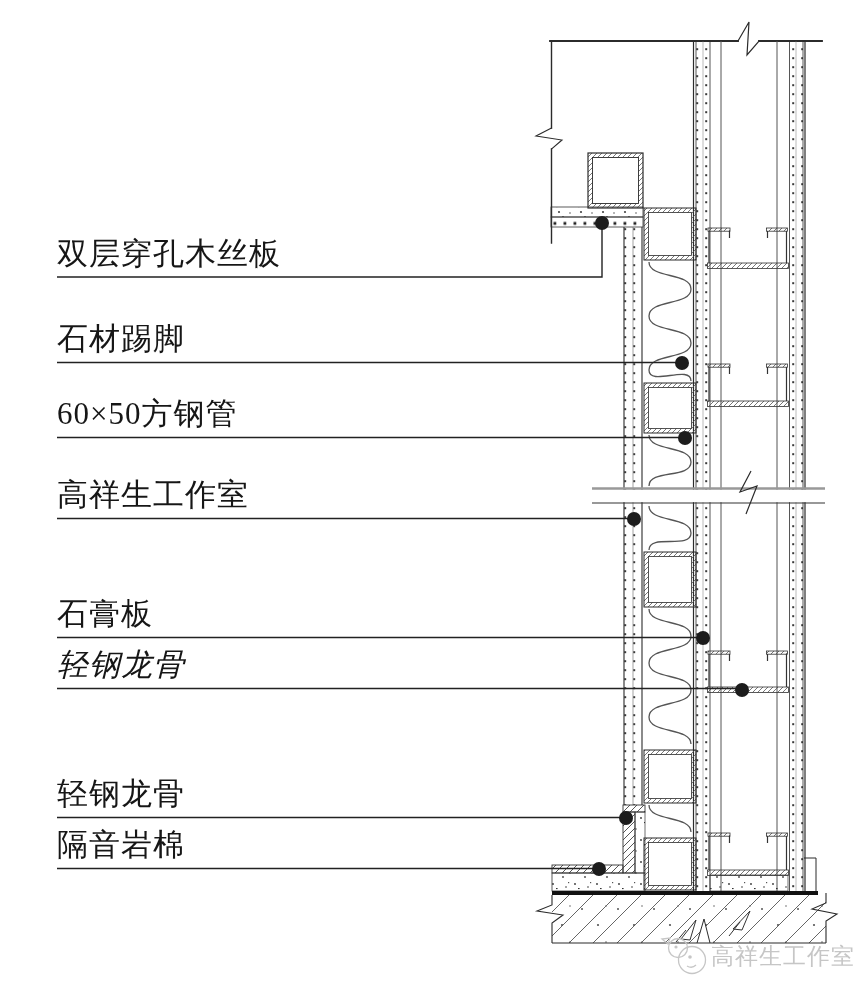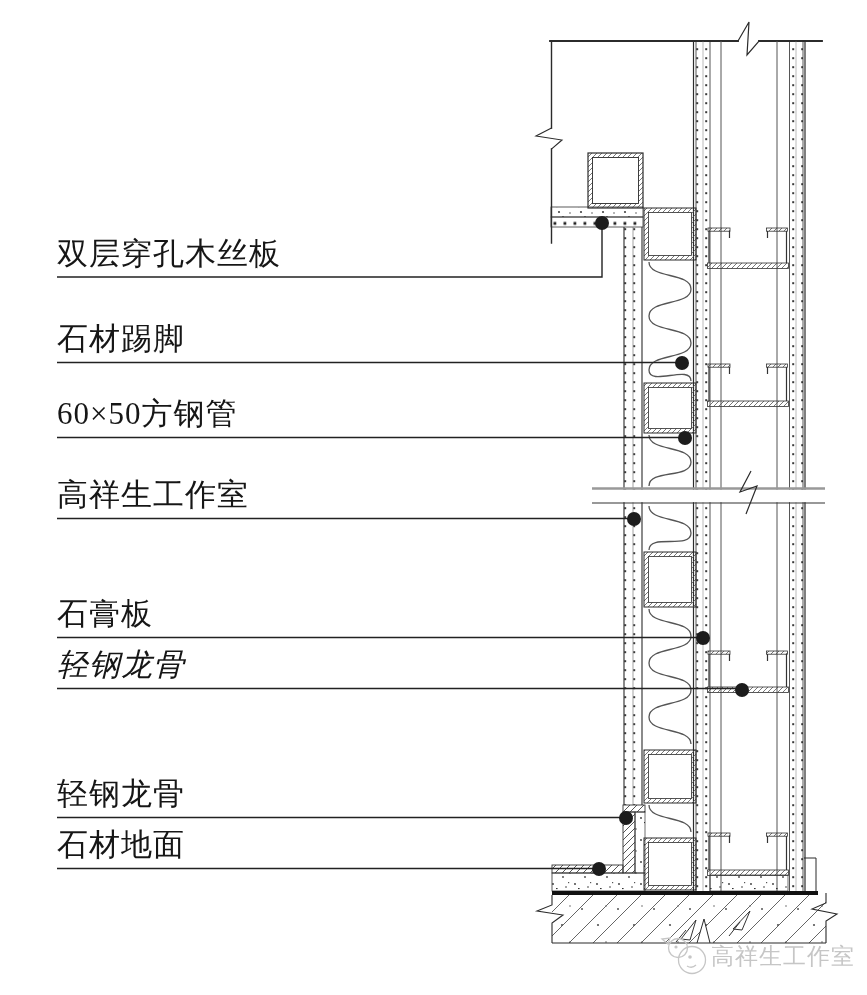--- a/index.html
+++ b/index.html
@@ -224,17 +224,17 @@
   </g>
 </svg>
 
 <div class="mat-label" style="left:57px;top:237px;">双层穿孔木丝板</div>
 <div class="mat-label" style="left:57px;top:322px;">石材踢脚</div>
 <div class="mat-label" style="left:57px;top:397px;">60×50方钢管</div>
 <div class="mat-label" style="left:57px;top:478px;">高祥生工作室</div>
 <div class="mat-label" style="left:57px;top:597px;text-align:right;">石膏板</div>
 <div class="mat-label" style="left:57px;top:648px;font-style:italic;">轻钢龙骨</div>
 <div class="mat-label" style="left:57px;top:777px;">轻钢龙骨</div>
-<div class="mat-label" style="left:57px;top:828px;">石材地面</div>
+<div class="mat-label" style="left:57px;top:828px;">隔音岩棉</div>
 
 <div class="watermark-text">高祥生工作室</div>
 
 </div>
 
 </body></html>

